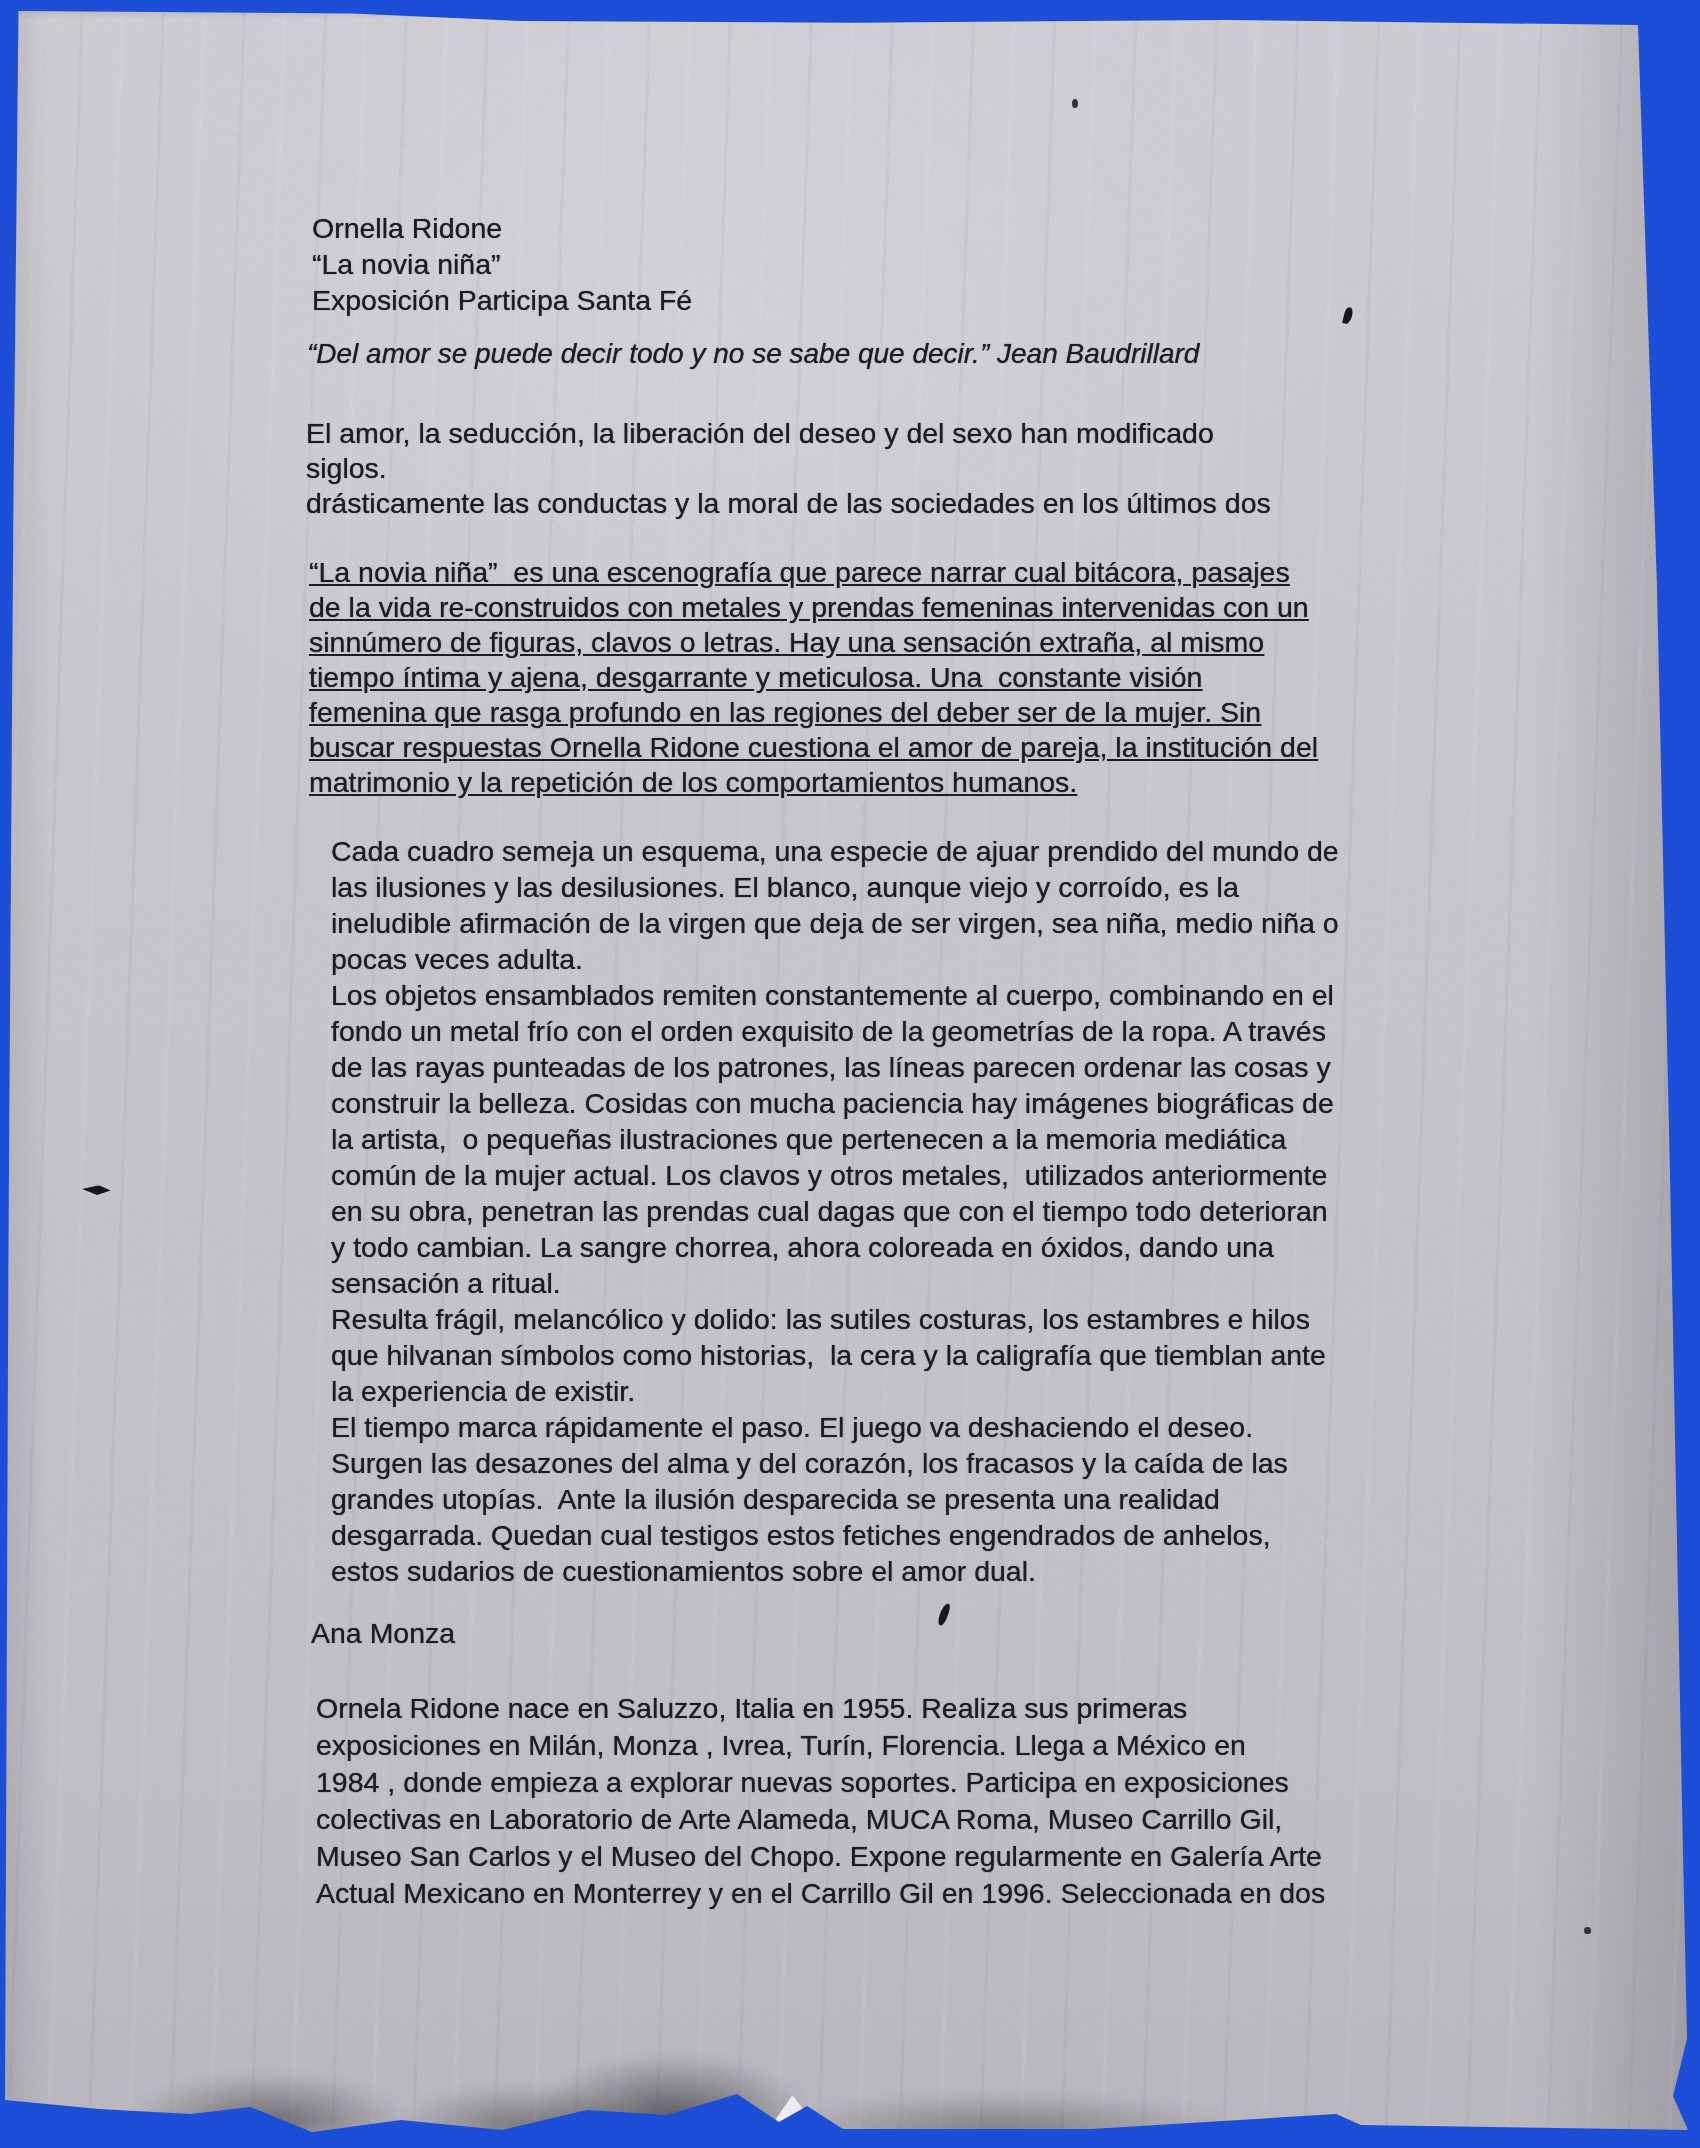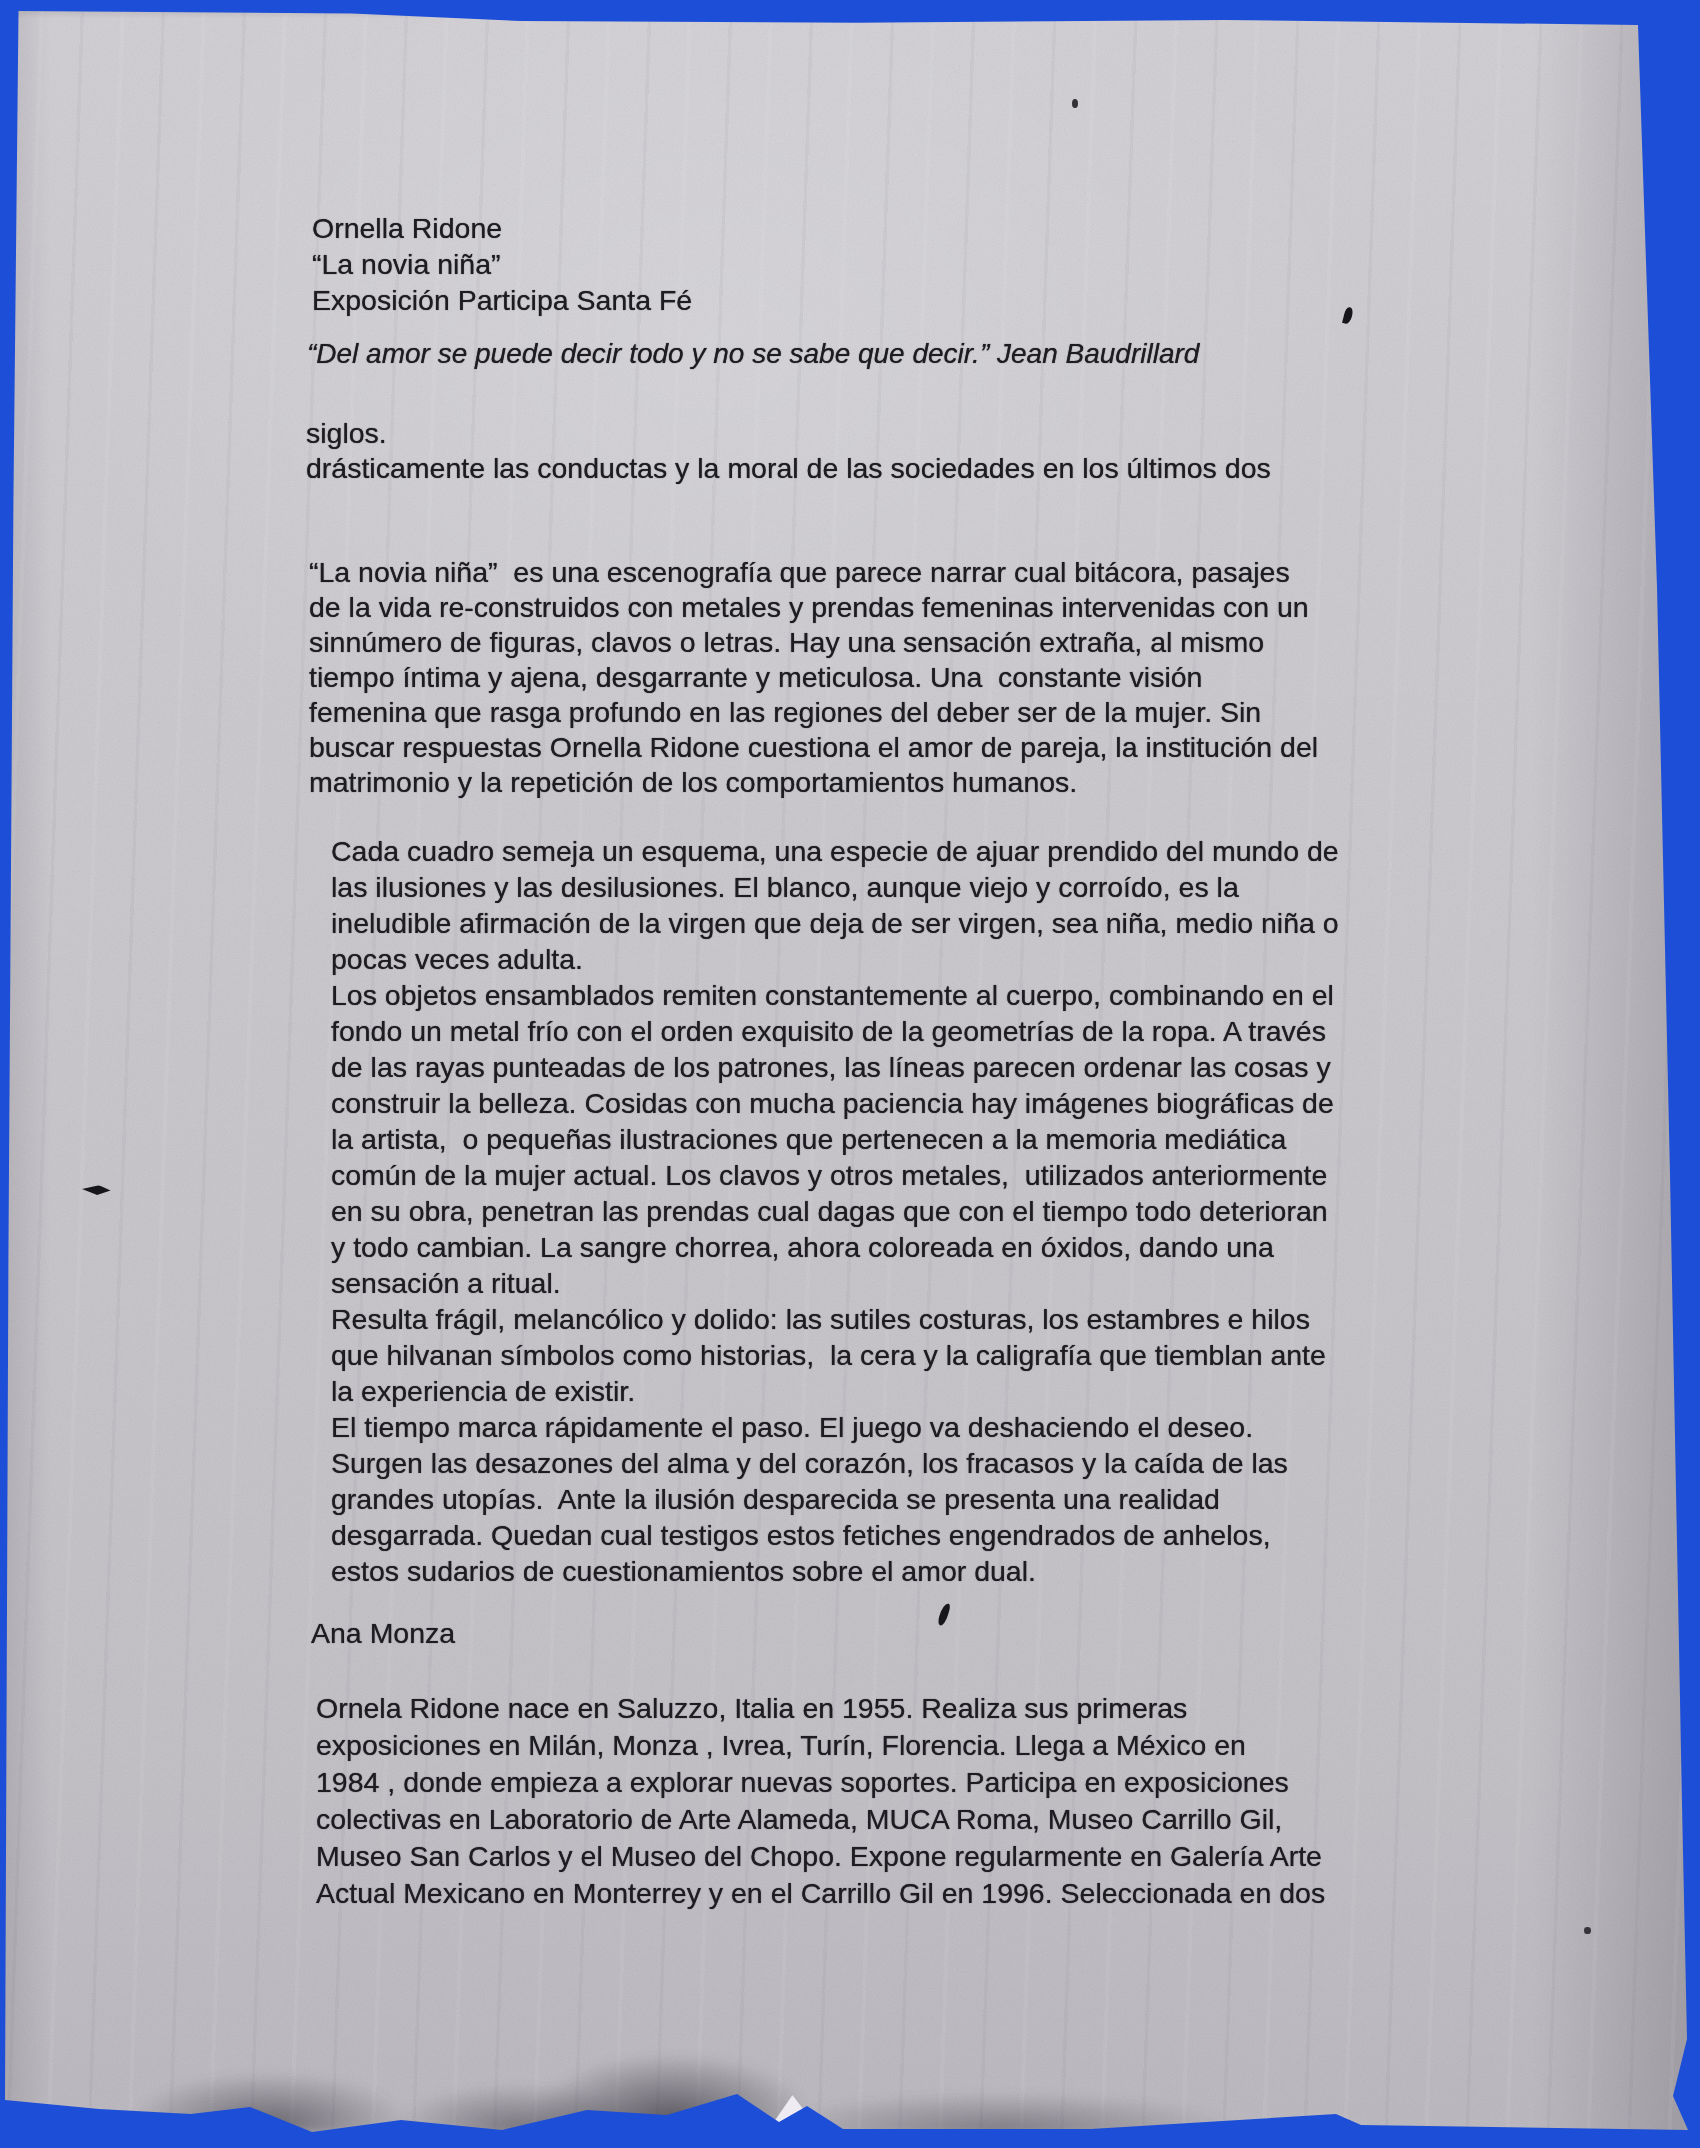--- a/index.html
+++ b/index.html
@@ -63,21 +63,21 @@
     font-size: 28.5px;
     line-height: 35px;
     white-space: pre;
     letter-spacing: 0px;
     text-shadow: 0 0 1px rgba(22,22,28,0.85);
   }
   .block .line { white-space: pre; }
   .blk-header    { left: 312px; top: 210px;  line-height: 36px; }
   .blk-quote     { left: 307px; top: 336px;  font-style: italic; font-size: 28px; }
   .blk-intro     { left: 306px; top: 416px;  }
-  .blk-exhibit   { left: 309px; top: 555px;  }
+  .blk-exhibit   { left: 309px; top: 555px; text-decoration: underline;  }
   .blk-body      { left: 306px; top: 833px;  line-height: 36px; margin-left: 25px; }
   .blk-signature { left: 311px; top: 1616px; }
   .blk-bio       { left: 300px; top: 1690px; line-height: 37px; margin-left: 16px; }
   
   .blemish { position: absolute; background: #17161a; }
   .blemish-comma { left: 1344px; top: 307px; width: 7.6px; height: 17px;
     border-radius: 60% 60% 70% 0; transform: rotate(14deg); }
   .blemish-speck { left: 82px; top: 1185px; width: 28.5px; height: 10px;
     clip-path: polygon(0 55%, 58% 0, 100% 40%, 55% 100%); transform: rotate(6deg); }
   .blemish-tick { left: 940px; top: 1603px; width: 8.4px; height: 22.7px;
@@ -102,21 +102,21 @@
 
     <div class="crease crease-1"></div>
     <div class="crease crease-2"></div>
     <div class="crease crease-3"></div>
     <div class="crease crease-4"></div>
     <div class="notch-highlight"></div>
 
     <div class="text-layer">
       <div class="block blk-header"><div class="line">Ornella Ridone</div><div class="line">“La novia niña”</div><div class="line">Exposición Participa Santa Fé</div></div>
       <div class="block blk-quote">“Del amor se puede decir todo y no se sabe que decir.” Jean Baudrillard</div>
-      <div class="block blk-intro"><div class="line">siglos.</div><div class="line">drásticamente las conductas y la moral de las sociedades en los últimos dos</div></div>
+      <div class="block blk-intro"><div class="line">El amor, la seducción, la liberación del deseo y del sexo han modificado</div><div class="line">siglos.</div><div class="line">drásticamente las conductas y la moral de las sociedades en los últimos dos</div></div>
       <div class="block blk-exhibit"><div class="line">“La novia niña”  es una escenografía que parece narrar cual bitácora, pasajes</div><div class="line">de la vida re-construidos con metales y prendas femeninas intervenidas con un</div><div class="line">sinnúmero de figuras, clavos o letras. Hay una sensación extraña, al mismo</div><div class="line">tiempo íntima y ajena, desgarrante y meticulosa. Una  constante visión</div><div class="line">femenina que rasga profundo en las regiones del deber ser de la mujer. Sin</div><div class="line">buscar respuestas Ornella Ridone cuestiona el amor de pareja, la institución del</div><div class="line">matrimonio y la repetición de los comportamientos humanos.</div></div>
       <div class="block blk-body"><div class="line">Cada cuadro semeja un esquema, una especie de ajuar prendido del mundo de</div><div class="line">las ilusiones y las desilusiones. El blanco, aunque viejo y corroído, es la</div><div class="line">ineludible afirmación de la virgen que deja de ser virgen, sea niña, medio niña o</div><div class="line">pocas veces adulta.</div><div class="line">Los objetos ensamblados remiten constantemente al cuerpo, combinando en el</div><div class="line">fondo un metal frío con el orden exquisito de la geometrías de la ropa. A través</div><div class="line">de las rayas punteadas de los patrones, las líneas parecen ordenar las cosas y</div><div class="line">construir la belleza. Cosidas con mucha paciencia hay imágenes biográficas de</div><div class="line">la artista,  o pequeñas ilustraciones que pertenecen a la memoria mediática</div><div class="line">común de la mujer actual. Los clavos y otros metales,  utilizados anteriormente</div><div class="line">en su obra, penetran las prendas cual dagas que con el tiempo todo deterioran</div><div class="line">y todo cambian. La sangre chorrea, ahora coloreada en óxidos, dando una</div><div class="line">sensación a ritual.</div><div class="line">Resulta frágil, melancólico y dolido: las sutiles costuras, los estambres e hilos</div><div class="line">que hilvanan símbolos como historias,  la cera y la caligrafía que tiemblan ante</div><div class="line">la experiencia de existir.</div><div class="line">El tiempo marca rápidamente el paso. El juego va deshaciendo el deseo.</div><div class="line">Surgen las desazones del alma y del corazón, los fracasos y la caída de las</div><div class="line">grandes utopías.  Ante la ilusión desparecida se presenta una realidad</div><div class="line">desgarrada. Quedan cual testigos estos fetiches engendrados de anhelos,</div><div class="line">estos sudarios de cuestionamientos sobre el amor dual.</div></div>
       <div class="block blk-signature">Ana Monza</div>
       <div class="block blk-bio"><div class="line">Ornela Ridone nace en Saluzzo, Italia en 1955. Realiza sus primeras</div><div class="line">exposiciones en Milán, Monza , Ivrea, Turín, Florencia. Llega a México en</div><div class="line">1984 , donde empieza a explorar nuevas soportes. Participa en exposiciones</div><div class="line">colectivas en Laboratorio de Arte Alameda, MUCA Roma, Museo Carrillo Gil,</div><div class="line">Museo San Carlos y el Museo del Chopo. Expone regularmente en Galería Arte</div><div class="line">Actual Mexicano en Monterrey y en el Carrillo Gil en 1996. Seleccionada en dos</div></div>
     </div>
 
     <div class="blemish blemish-comma"></div>
     <div class="blemish blemish-speck"></div>
     <div class="blemish blemish-tick"></div>
     <div class="blemish blemish-dot-1"></div>

